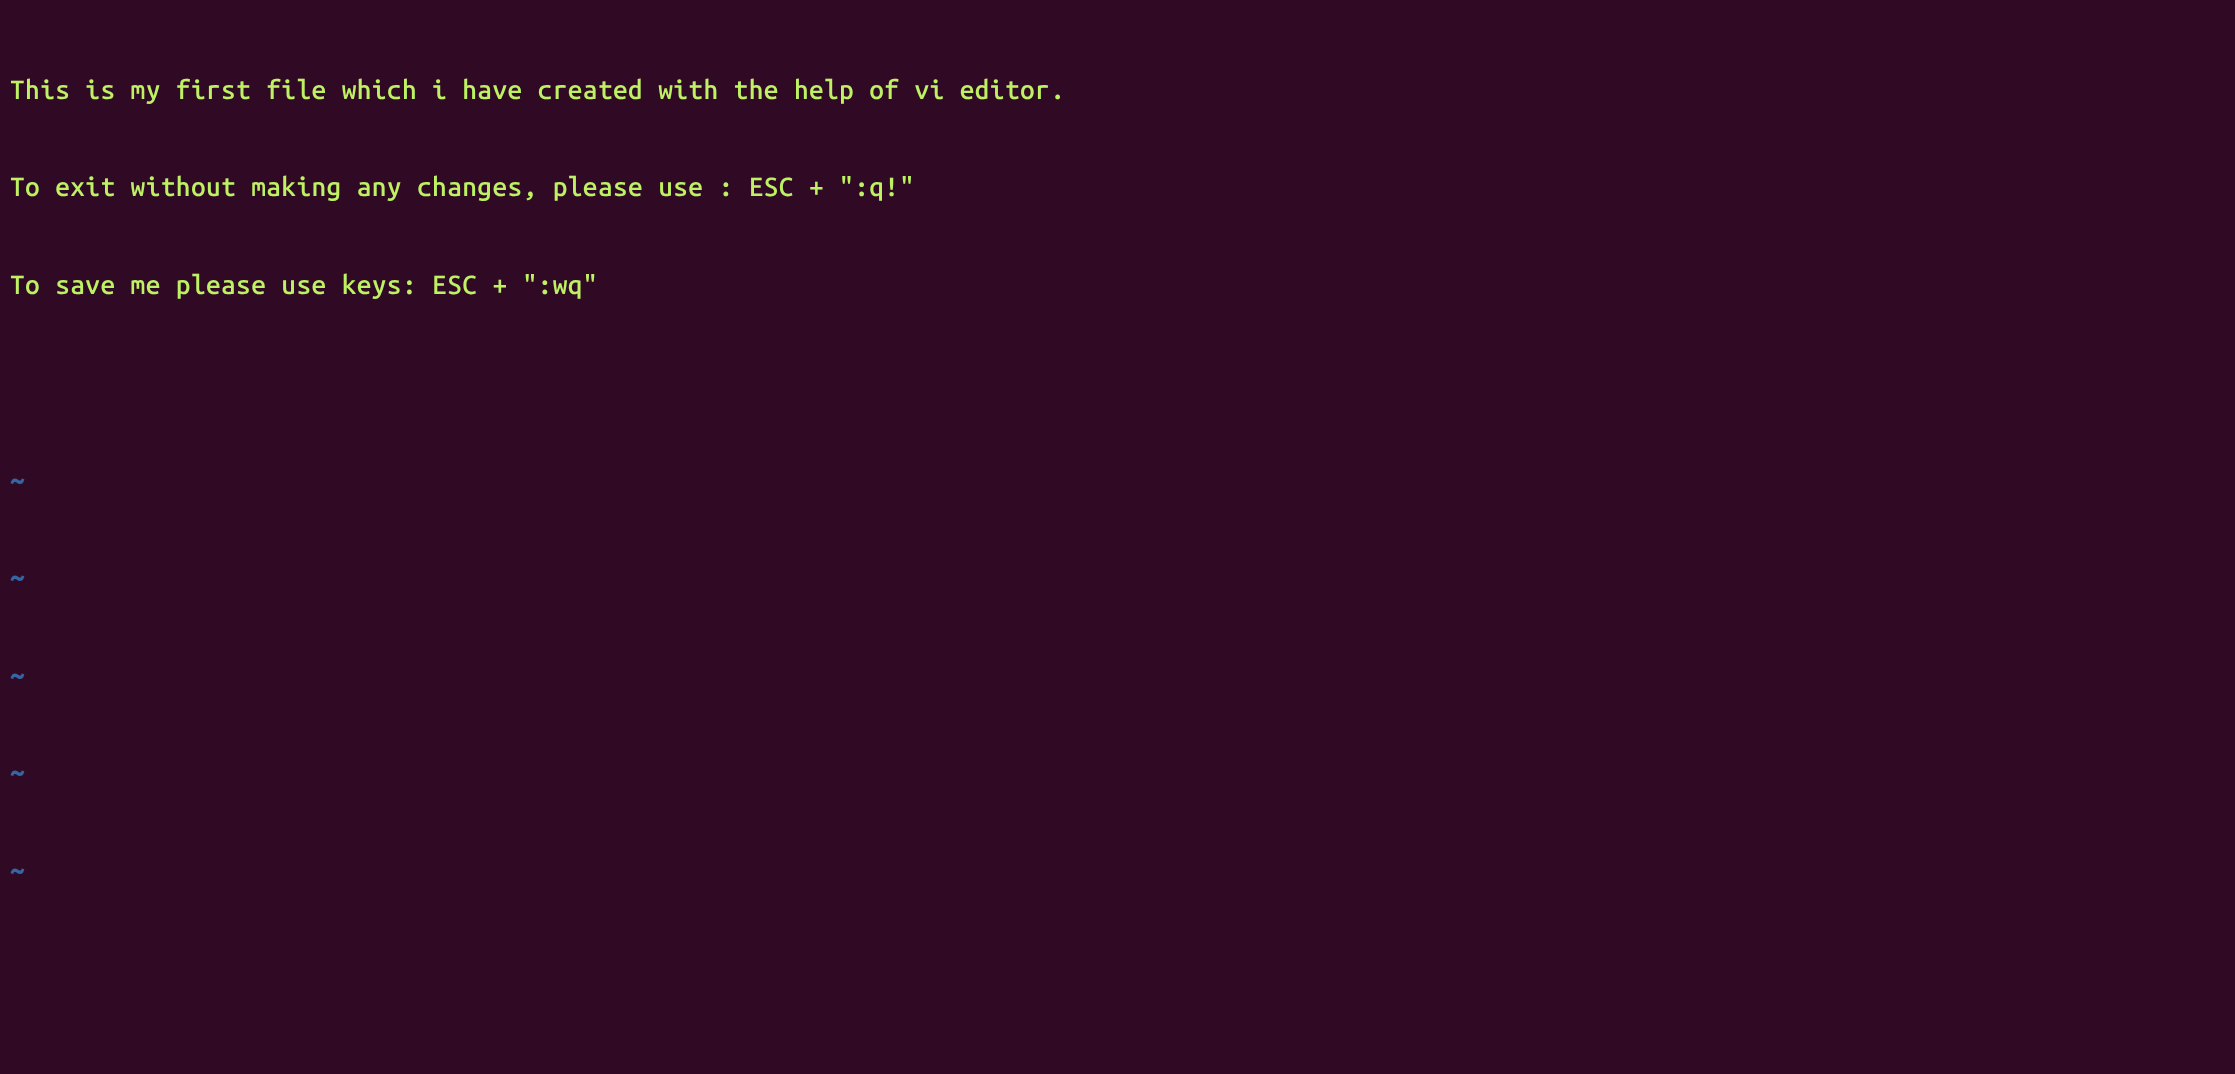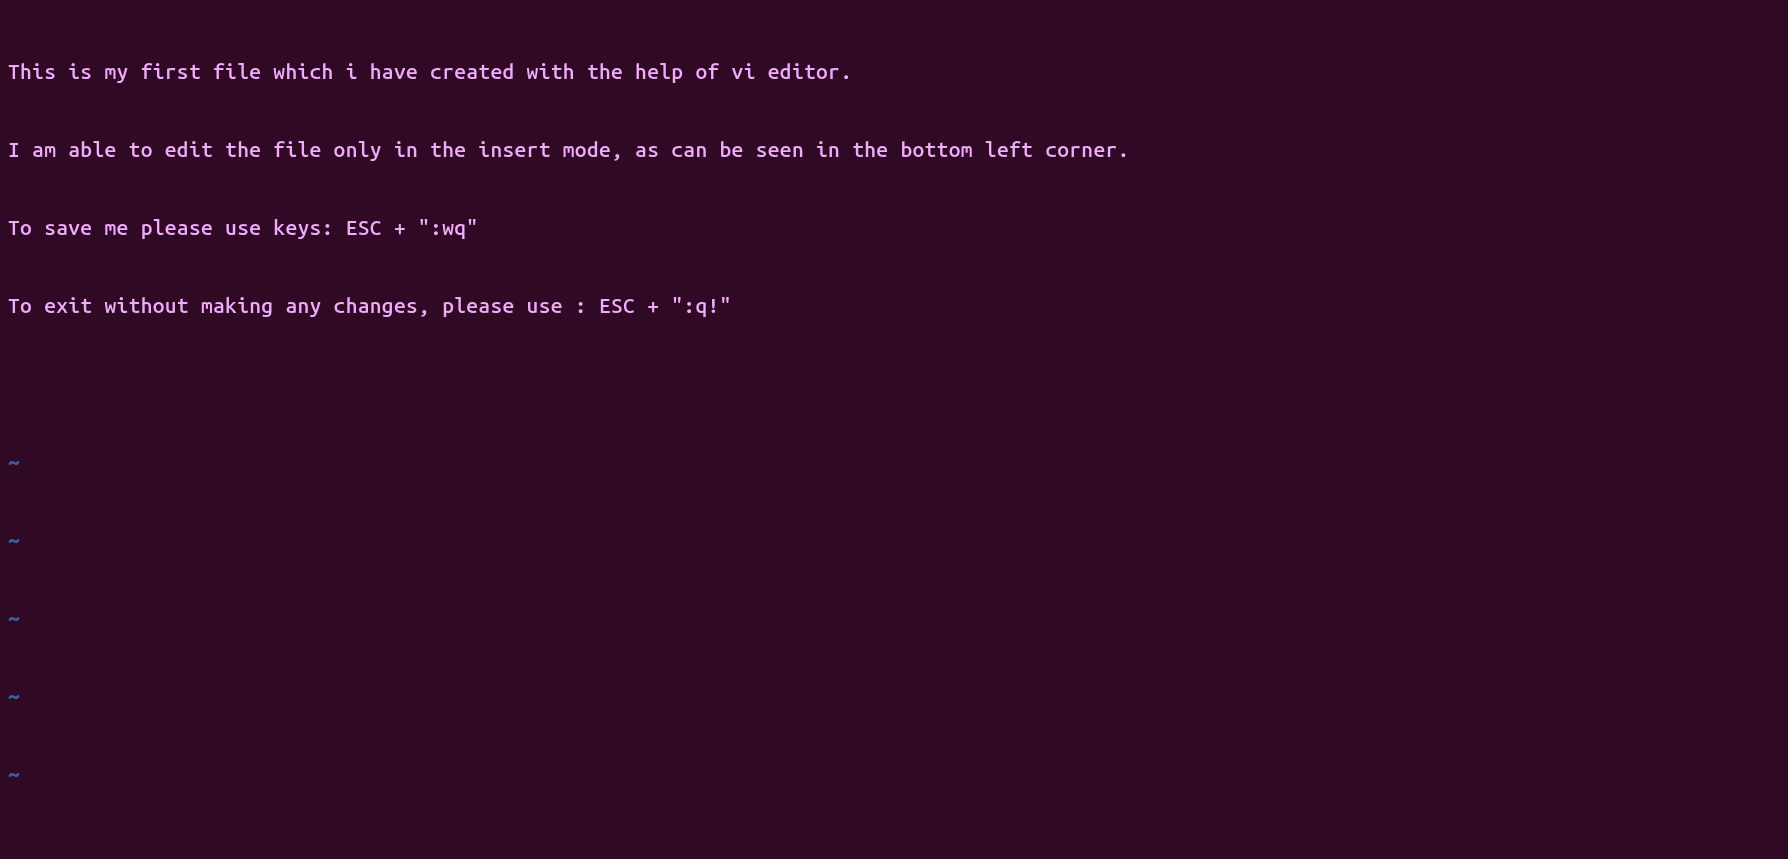--- a/index.html
+++ b/index.html
@@ -20,37 +20,36 @@
       display: flex;
       flex-direction: column;
       font-weight: 500;
       letter-spacing: 0.3px;
     }
     .editor-content {
       flex: 1;
       white-space: pre;
     }
     .text-line {
-      color: #f0abfc;
+      color: #bef264;
       height: 26px;
     }
     .tilde-line {
       color: #3465a4;
       font-weight: bold;
       height: 26px;
     }
   </style>
 </head>
 <body>
 
 <div class="editor-content">
   <div class="text-line">This is my first file which i have created with the help of vi editor.</div>
-  <div class="text-line">I am able to edit the file only in the insert mode, as can be seen in the bottom left corner.</div>
+  <div class="text-line">To exit without making any changes, please use : ESC + ":q!"</div>
   <div class="text-line">To save me please use keys: ESC + ":wq"</div>
-  <div class="text-line">To exit without making any changes, please use : ESC + ":q!"</div>
   <div class="text-line"></div>
   <div class="tilde-line">~</div>
   <div class="tilde-line">~</div>
   <div class="tilde-line">~</div>
   <div class="tilde-line">~</div>
   <div class="tilde-line">~</div>
   
   
   
   

